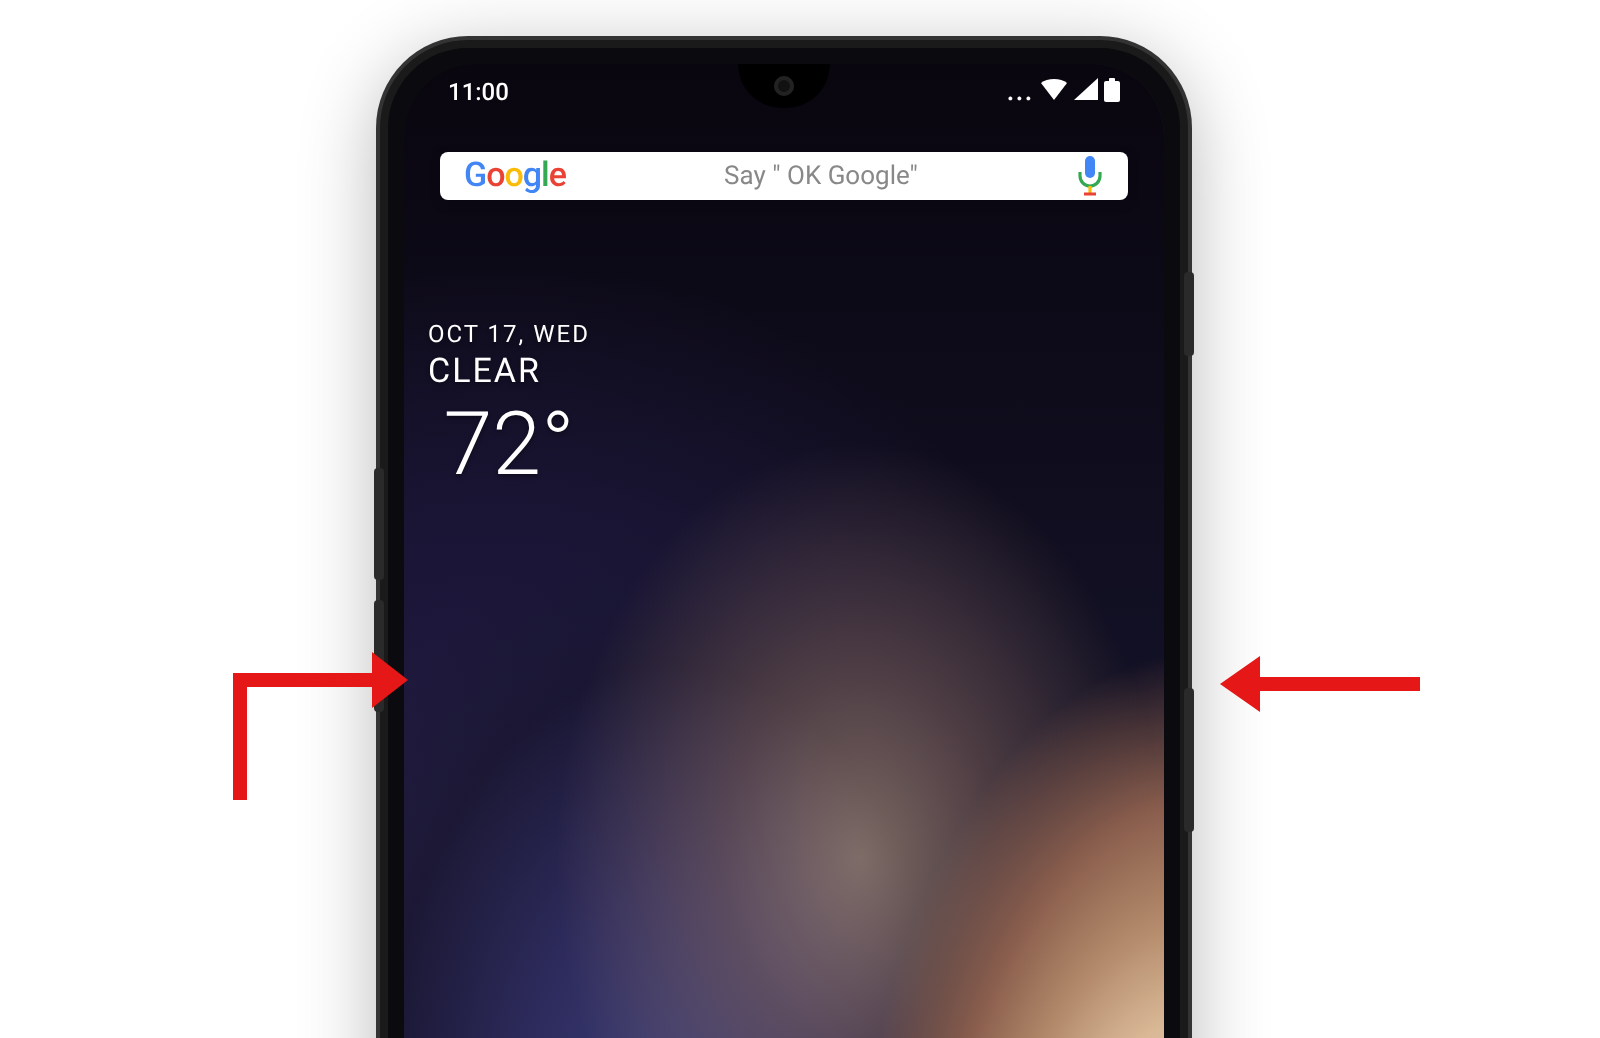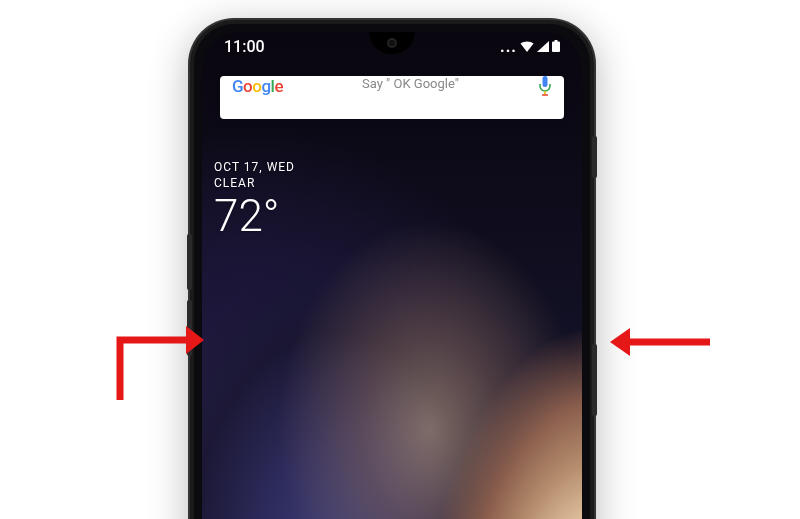--- a/index.html
+++ b/index.html
@@ -63,36 +63,36 @@
   }
   .status-bar {
     position: absolute;
     top: 0; left: 0; right: 0;
     height: 28px;
     display: flex;
     justify-content: space-between;
     align-items: center;
     padding: 0 22px;
     color: #fff;
-    font-size: 16px;
+    font-size: 12px;
     font-weight: 500;
     z-index: 4;
   }
   .status-icons { display: flex; align-items: center; gap: 3px; }
   .dots { letter-spacing: 1px; font-weight: bold; }
   .search-bar {
     position: absolute;
     top: 44px;
     left: 18px;
     right: 18px;
-    height: 43px;
+    height: 24px;
     background: #fff;
     border-radius: 4px;
     display: flex;
-    align-items: flex-start;
+    align-items: center;
     padding: 0 12px;
     box-shadow: 0 2px 6px rgba(0,0,0,0.2);
     z-index: 3;
   }
   .google-logo {
     font-size: 17px;
     font-weight: 500;
     letter-spacing: -0.5px;
   }
   .g1{color:#4285F4}.g2{color:#EA4335}.g3{color:#FBBC05}.g4{color:#4285F4}.g5{color:#34A853}.g6{color:#EA4335}
@@ -105,22 +105,22 @@
   .mic-icon svg { display: block; }
   .weather {
     position: absolute;
     top: 128px;
     left: 12px;
     color: #fff;
     z-index: 3;
     text-shadow: 0 1px 2px rgba(0,0,0,0.4);
   }
   .weather .date { font-size: 12px; letter-spacing: 1px; font-weight: 400; }
-  .weather .cond { font-size: 12px; letter-spacing: 1px; font-weight: 400; margin-top: 2px; }
-  .weather .temp { font-size: 44px; font-weight: 300; line-height: 1; margin-top: 4px; }
+  .weather .cond { font-size: 17px; letter-spacing: 1px; font-weight: 400; margin-top: 2px; }
+  .weather .temp { font-size: 44px; font-weight: 300; line-height: 1; margin-top: 4px; text-align: center; }
   .phone-button {
     position: absolute;
     background: #2a2a2a;
     border-radius: 2px;
   }
   .btn-right-top { right: -7px; top: 112px; width: 5px; height: 42px; }
   .btn-right-bottom { right: -7px; top: 320px; width: 5px; height: 72px; }
   .btn-left-top { left: -7px; top: 210px; width: 5px; height: 56px; }
   .btn-left-bottom { left: -7px; top: 276px; width: 5px; height: 56px; }
 

